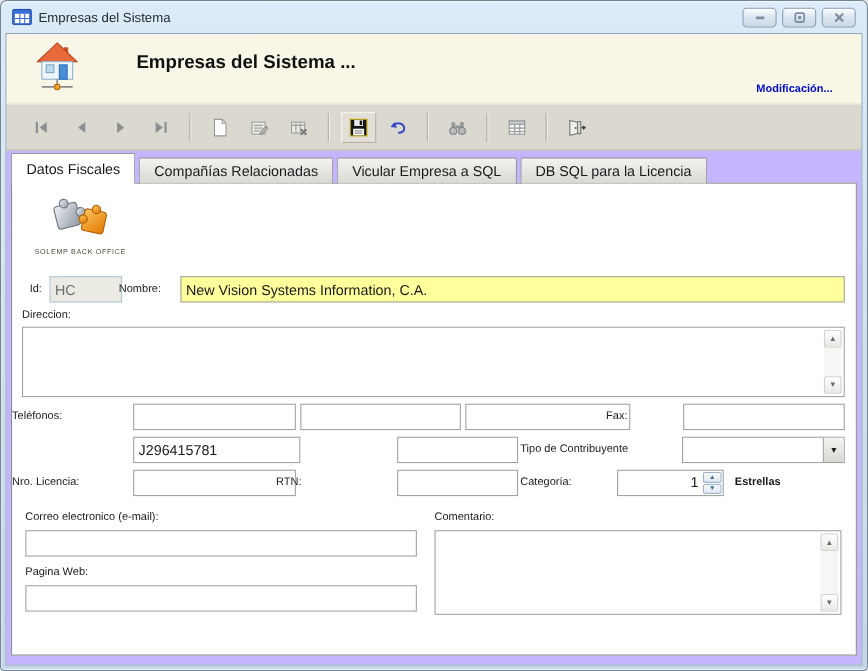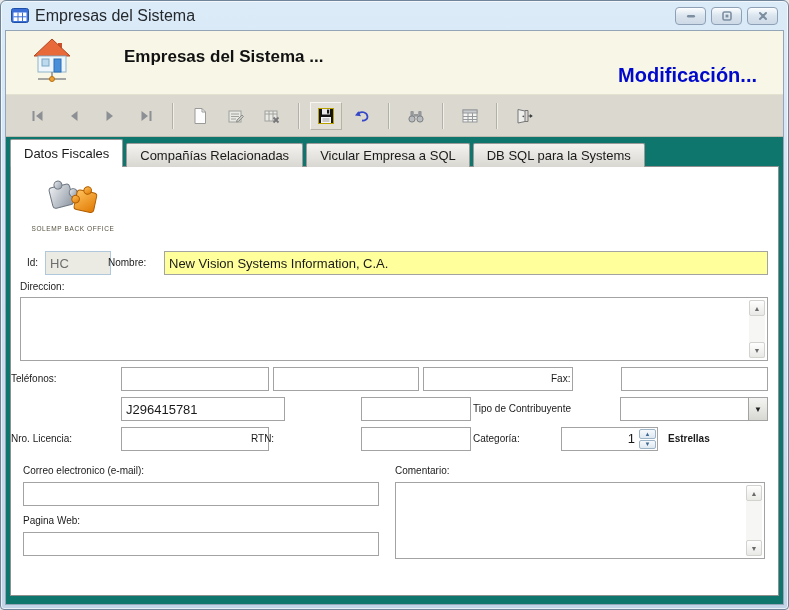--- a/index.html
+++ b/index.html
@@ -9,48 +9,48 @@
   .window{
     position:relative; width:789px; height:610px;
     border:1px solid #70859a; border-radius:6px 6px 4px 4px;
     background:linear-gradient(#dcebf8,#c2d5e8);
     box-shadow:inset 0 0 0 1px rgba(255,255,255,.65);
     overflow:hidden;
   }
   
   .titlebar{ height:29px; display:flex; align-items:center; padding:0 10px; }
   .app-icon{ width:18px; height:15px; margin-right:6px; display:inline-flex; }
-  .titlebar .title{ font-size:16px; color:#24292e; }
+  .titlebar .title{ font-size:12px; color:#24292e; }
   .controls{ margin-left:auto; display:flex; gap:5px; }
   .wbtn{
     width:31px; height:18px; border:1px solid #8da0b5; border-radius:4px;
     background:linear-gradient(#fdfeff,#d9e4ee 50%,#cdd9e6);
     display:flex; align-items:center; justify-content:center; cursor:default;
   }
   
   .inner{
     position:absolute; left:4px; right:4px; top:29px; bottom:4px;
     border:1px solid #93a5b6; background:#dde6f0;
     display:flex; flex-direction:column;
   }
   
   .header{ position:relative; height:64px; background:#f8f7e7; border-bottom:1px solid #e3e1cf; }
   .home-icon{ position:absolute; left:24px; top:7px; }
   .header-title{ position:absolute; left:118px; top:16px; font-size:17px; font-weight:bold; color:#111; }
-  .mode-label{ position:absolute; right:26px; bottom:7px; font-size:20px; font-weight:bold; color:#0008cc; }
+  .mode-label{ position:absolute; right:26px; bottom:7px; font-size:10px; font-weight:bold; color:#0008cc; }
   
   .toolbar{
     height:42px; background:#dbd8cf; border-bottom:1px solid #bdbab0;
     display:flex; align-items:center; padding-left:16px; gap:4px;
   }
   .tbtn{ width:32px; height:28px; display:flex; align-items:center; justify-content:center; border:1px solid transparent; }
   .tbtn.raised{ background:#e2dfd6; border:1px solid #b5b2a8; border-top-color:#f7f6f2; border-left-color:#f7f6f2; }
   .tsep{ width:2px; height:26px; margin:0 6px; border-left:1px solid #b3b0a6; border-right:1px solid #efeee8; }
   
-  .content{ position:relative; flex:1; background:#0f766e; }
+  .content{ position:relative; flex:1; background:#c4b5fd; }
   .tabs{ position:absolute; left:4px; top:2px; height:28px; display:flex; align-items:flex-end; z-index:2; }
   .tab{
     height:24px; padding:0 13px; margin-right:3px; display:flex; align-items:center;
     font-size:13px; color:#1a1a1a; background:linear-gradient(#f4f3f0,#d9d7d1);
     border:1px solid #9a9a9a; border-bottom:none; border-radius:2px 2px 0 0; cursor:default;
   }
   .tab.active{ height:28px; background:#fff; position:relative; }
   .tab.active::after{ content:""; position:absolute; left:0; right:0; bottom:-1px; height:2px; background:#fff; }
   .panel{
     position:absolute; left:4px; right:4px; top:29px; height:430px;
@@ -241,21 +241,21 @@
         <div class="tab active">
             <span>Datos Fiscales</span>
           </div>
         <div class="tab">
             <span>Compañías Relacionadas</span>
           </div>
         <div class="tab">
             <span>Vicular Empresa a SQL</span>
           </div>
         <div class="tab">
-            <span>DB SQL para la Systems</span>
+            <span>DB SQL para la Licencia</span>
           </div>
       </div>
 
       <div class="panel">
 
         <div class="logo">
           <svg width="78" height="44" viewBox="0 0 78 44">
             <defs>
               <linearGradient id="gSilver" x1="0" y1="0" x2="1" y2="1">
                 <stop offset="0" stop-color="#eef0f3"></stop>
@@ -293,21 +293,21 @@
           </div>
         </div>
 
         <span class="lbl r" style="left:0; top:200px; width:104px;">Teléfonos:</span>
         <input class="tb" style="left: 110px; top: 200px; width: 148px;" value="">
         <input class="tb" style="left: 262px; top: 200px; width: 146px;" value="">
         <input class="tb" style="left: 412px; top: 200px; width: 150px;" value="">
         <span class="lbl r" style="left:540px; top:200px; width:64px;">Fax:</span>
         <input class="tb" style="left: 610px; top: 200px; width: 147px;" value="">
 
-        <input class="tb" style="left: 110px; top: 230px; width: 164px;" value="J296415781">
+        <input class="tb" style="left: 110px; top: 230px; width: 152px;" value="J296415781">
         <input class="tb" style="left: 350px; top: 230px; width: 110px;" value="">
         <span class="lbl r" style="left:462px; top:230px; width:143px;">Tipo de Contribuyente</span>
         <div class="combo" style="left:609px; top:230px; width:148px;">
           <span class="cbtn">▼</span>
         </div>
 
         <span class="lbl r" style="left:0; top:260px; width:104px;">Nro. Licencia:</span>
         <input class="tb" style="left: 110px; top: 260px; width: 148px;" value="">
         <span class="lbl r" style="left:240px; top:260px; width:104px;">RTN:</span>
         <input class="tb" style="left: 350px; top: 260px; width: 110px;" value="">

